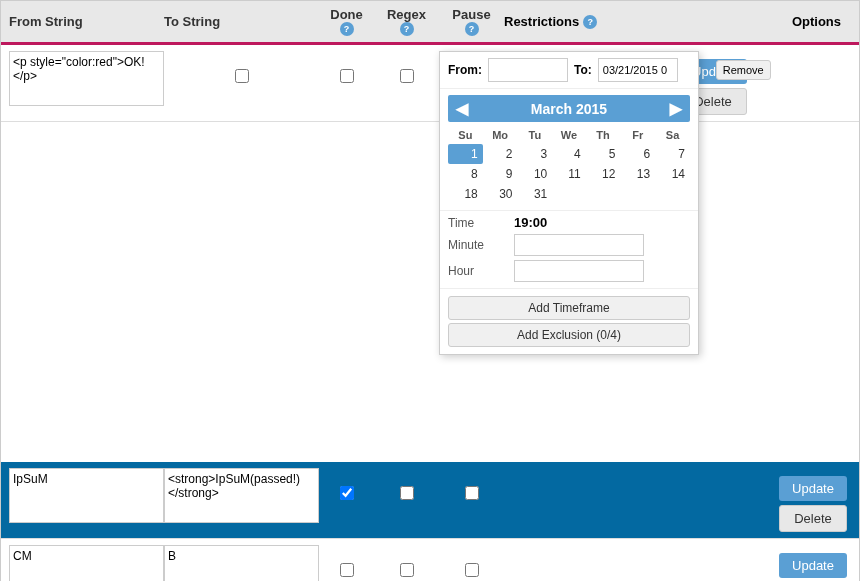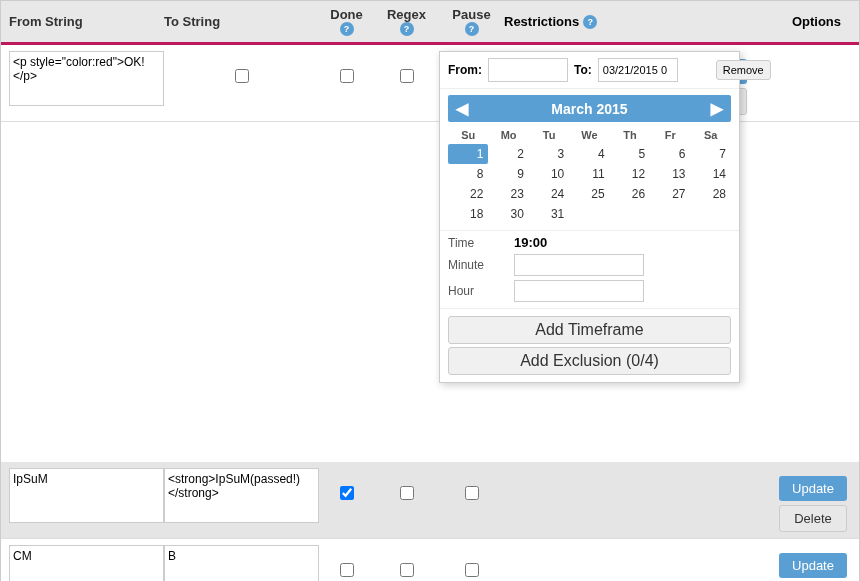--- a/index.html
+++ b/index.html
@@ -55,21 +55,21 @@
       color: #333; border: 1px solid #ccc; border-radius: 3px; cursor: pointer;
       text-align: center; font-size: 13px;
     }
     .options-cell { display: flex; flex-direction: column; align-items: flex-end; padding-right: 4px; padding-top: 8px; }
 
     
     .datepicker-popup {
       position: absolute;
       top: -310px;
       left: -15px;
-      width: 301px;
+      width: 260px;
       background: white;
       border: 1px solid #ccc;
       box-shadow: 2px 2px 8px rgba(0,0,0,0.2);
       z-index: 100;
       padding: 0;
     }
     .dp-from-to {
       display: flex; align-items: center; gap: 6px; padding: 6px 8px;
       border-bottom: 1px solid #eee;
     }
@@ -125,21 +125,21 @@
     .btn-done {
       padding: 4px 12px; background: #e8e8e8; border: 1px solid #bbb;
       border-radius: 3px; cursor: pointer; font-size: 12px; font-weight: bold;
     }
 
     
     .dp-add-buttons { padding: 4px 8px; border-top: 1px solid #eee; text-align: center; }
     .btn-add-tf, .btn-add-ex {
       display: block; width: 100%; margin: 3px 0; padding: 4px 0;
       background: #f0f0f0; border: 1px solid #ccc; border-radius: 3px;
-      cursor: pointer; font-size: 16px; color: #333; text-align: center;
+      cursor: pointer; font-size: 12px; color: #333; text-align: center;
     }
 
     
     .row-restrictions-cell {
       position: relative;
       padding-top: 8px;
     }
   </style>
 </head>
 <body>
@@ -225,29 +225,20 @@
               <tr>
                 <td>8</td>
                 <td>9</td>
                 <td>10</td>
                 <td>11</td>
                 <td>12</td>
                 <td>13</td>
                 <td>14</td>
               </tr>
               <tr>
-                <td>22</td>
-                <td>23</td>
-                <td>24</td>
-                <td>25</td>
-                <td>26</td>
-                <td>27</td>
-                <td>28</td>
-              </tr>
-              <tr>
                 <td>18</td>
                 <td>30</td>
                 <td>31</td>
                 <td class="empty"></td>
                 <td class="empty"></td>
                 <td class="empty"></td>
                 <td class="empty"></td>
               </tr>
             </tbody>
           </table>
@@ -274,21 +265,21 @@
           <button class="btn-add-ex">Add Exclusion (0/4)</button>
         </div>
       </div>
     </div>
     <div class="options-cell">
       <button class="btn-update">Update</button>
       <button class="btn-delete">Delete</button>
     </div>
   </div>
 
-  <div class="table-row" style="background:#e5e5e5; margin-top: 340px;">
+  <div class="table-row" style="background:#0369a1; margin-top: 340px;">
     <div>
       <textarea style="">IpSuM</textarea>
     </div>
     <div>
       <textarea style="">&lt;strong&gt;IpSuM(passed!)&lt;/strong&gt;</textarea>
     </div>
     <div class="checkbox-cell">
       <input type="checkbox" checked="" style="">
     </div>
     <div class="checkbox-cell">

